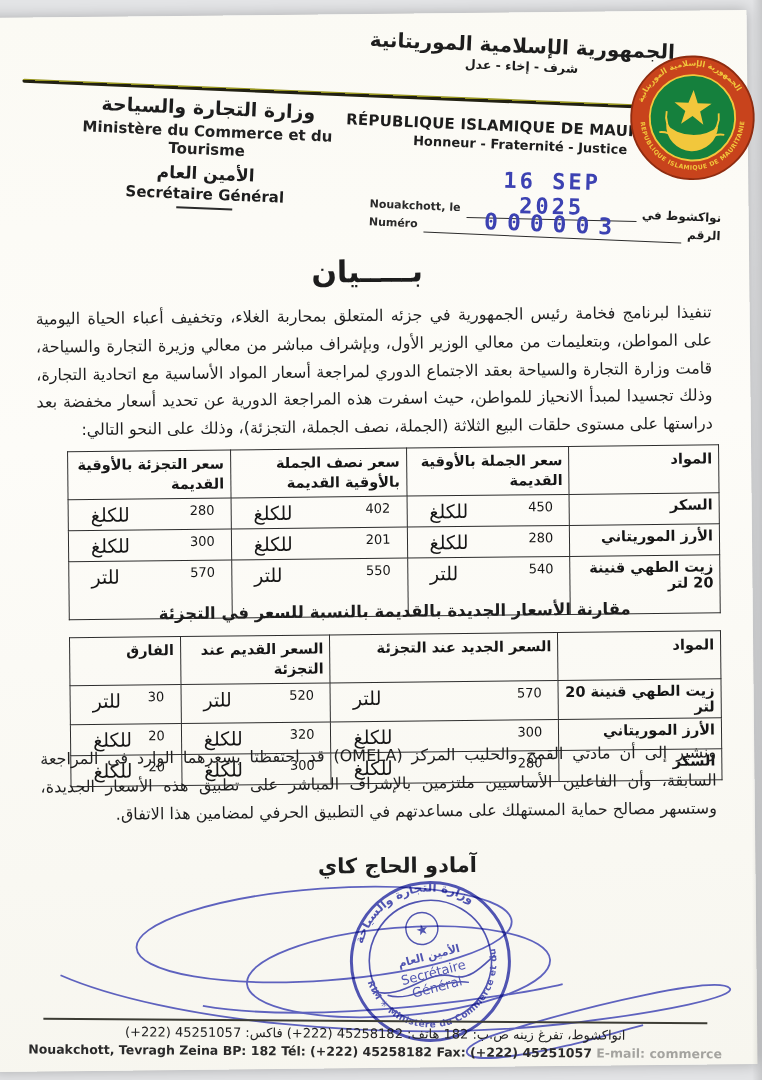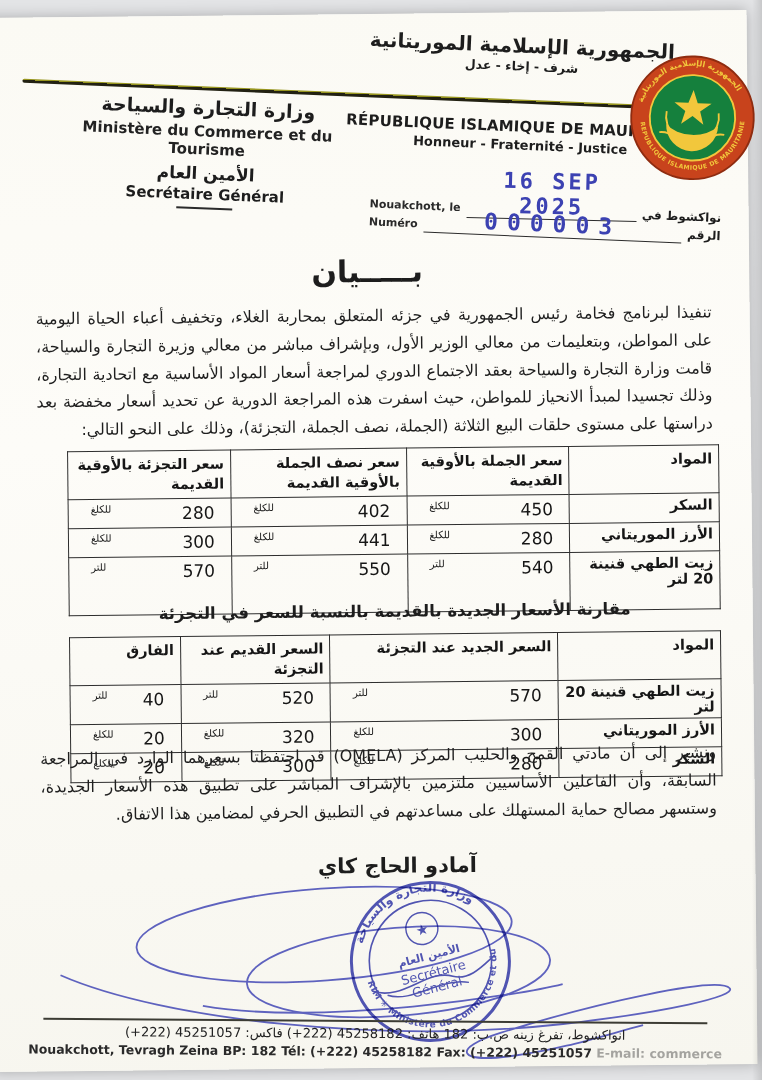--- a/index.html
+++ b/index.html
@@ -45,22 +45,22 @@
   .para{position:absolute;left:50px;right:38px;direction:rtl;text-align:justify;
     font-size:16px;line-height:1.74;color:#1f1f1f;}
   .para.intro{top:288px;}
   .para.closing{top:728px;}
   table.price{position:absolute;left:80px;width:652px;border-collapse:collapse;direction:rtl;
     font-size:14.5px;color:#161616;}
   table.price th,table.price td{border:1.5px solid #2e2e2e;padding:3px 6px;vertical-align:top;}
   table.price th{font-weight:600;text-align:right;line-height:1.4;font-size:14.5px;}
   td.mat{text-align:right;font-weight:600;white-space:normal;}
   .pcell{display:flex;justify-content:space-between;direction:rtl;padding:1px 10px 1px 16px;}
-  .pcell .n{font-size:17px;}
-  .pcell .u{font-size:10px;}
+  .pcell .n{font-size:13px;}
+  .pcell .u{font-size:19px;}
   #table1{top:434px;}
   #table1 tbody tr:last-child td{padding-bottom:22px;}
   .t2-title{position:absolute;left:80px;top:588px;width:652px;text-align:center;direction:rtl;
     font-size:16.5px;font-weight:bold;}
   #table2{top:620px;}
   
   .sign-name{position:absolute;left:80px;top:840px;width:652px;text-align:center;direction:rtl;
     font-size:21px;font-weight:bold;}
   .sig-svg{position:absolute;left:10px;top:862px;width:745px;height:200px;}
   .stamp{position:absolute;left:352px;top:862px;width:172px;height:172px;mix-blend-mode:multiply;opacity:.92;}
@@ -175,21 +175,21 @@
       <tr>
         <td class="mat">الأرز الموريتاني</td>
         <td>
             <div class="pcell">
               <span class="n">280</span>
               <span class="u">للكلغ</span>
             </div>
           </td>
         <td>
             <div class="pcell">
-              <span class="n">441</span>
+              <span class="n">201</span>
               <span class="u">للكلغ</span>
             </div>
           </td>
         <td>
             <div class="pcell">
               <span class="n">300</span>
               <span class="u">للكلغ</span>
             </div>
           </td>
       </tr>
@@ -244,21 +244,21 @@
             </div>
           </td>
         <td>
             <div class="pcell">
               <span class="n">520</span>
               <span class="u">للتر</span>
             </div>
           </td>
         <td>
             <div class="pcell">
-              <span class="n">40</span>
+              <span class="n">30</span>
               <span class="u">للتر</span>
             </div>
           </td>
       </tr>
       <tr>
         <td class="mat">الأرز الموريتاني</td>
         <td>
             <div class="pcell">
               <span class="n">300</span>
               <span class="u">للكلغ</span>

